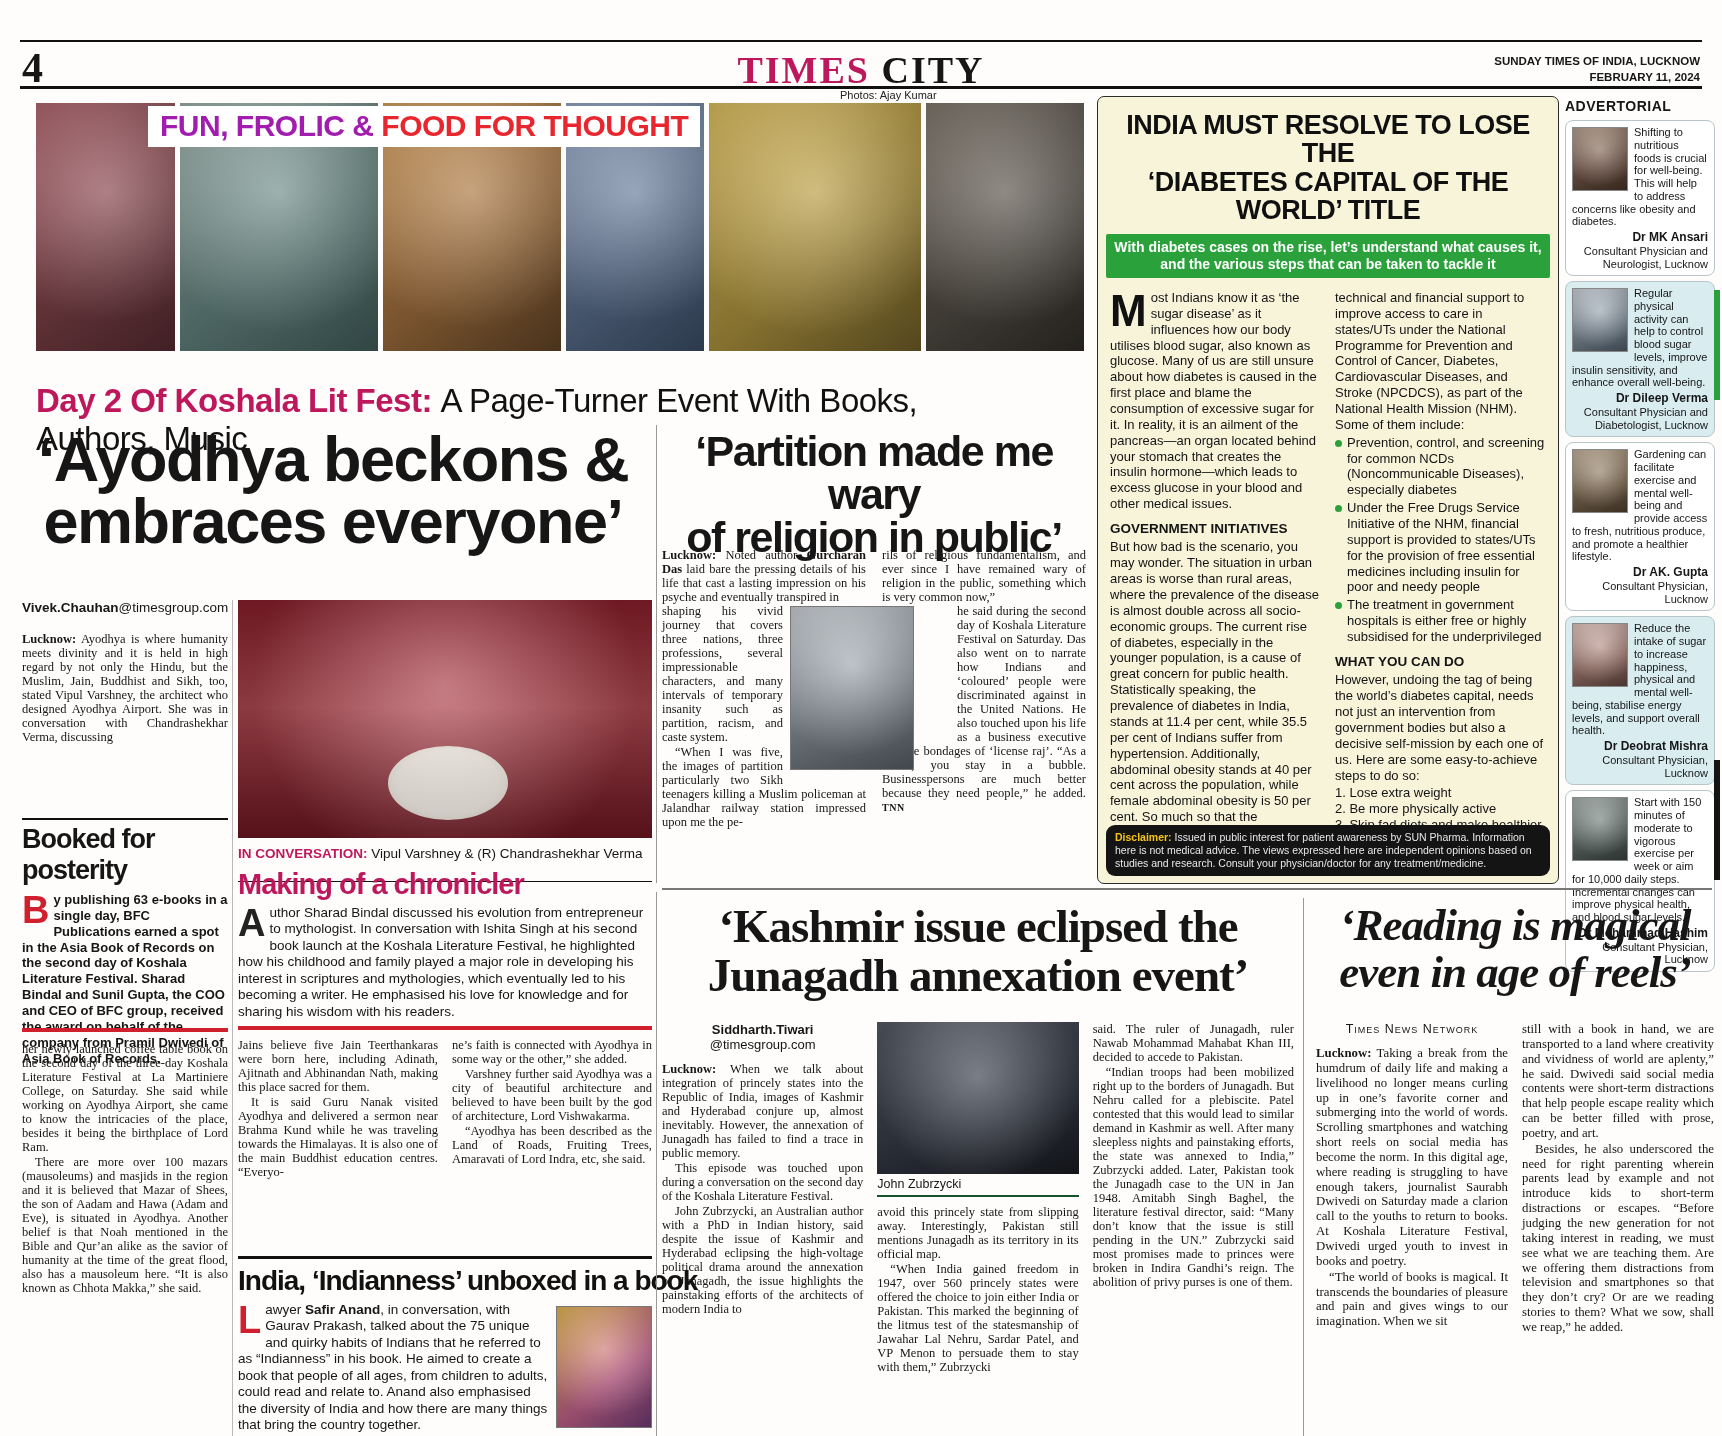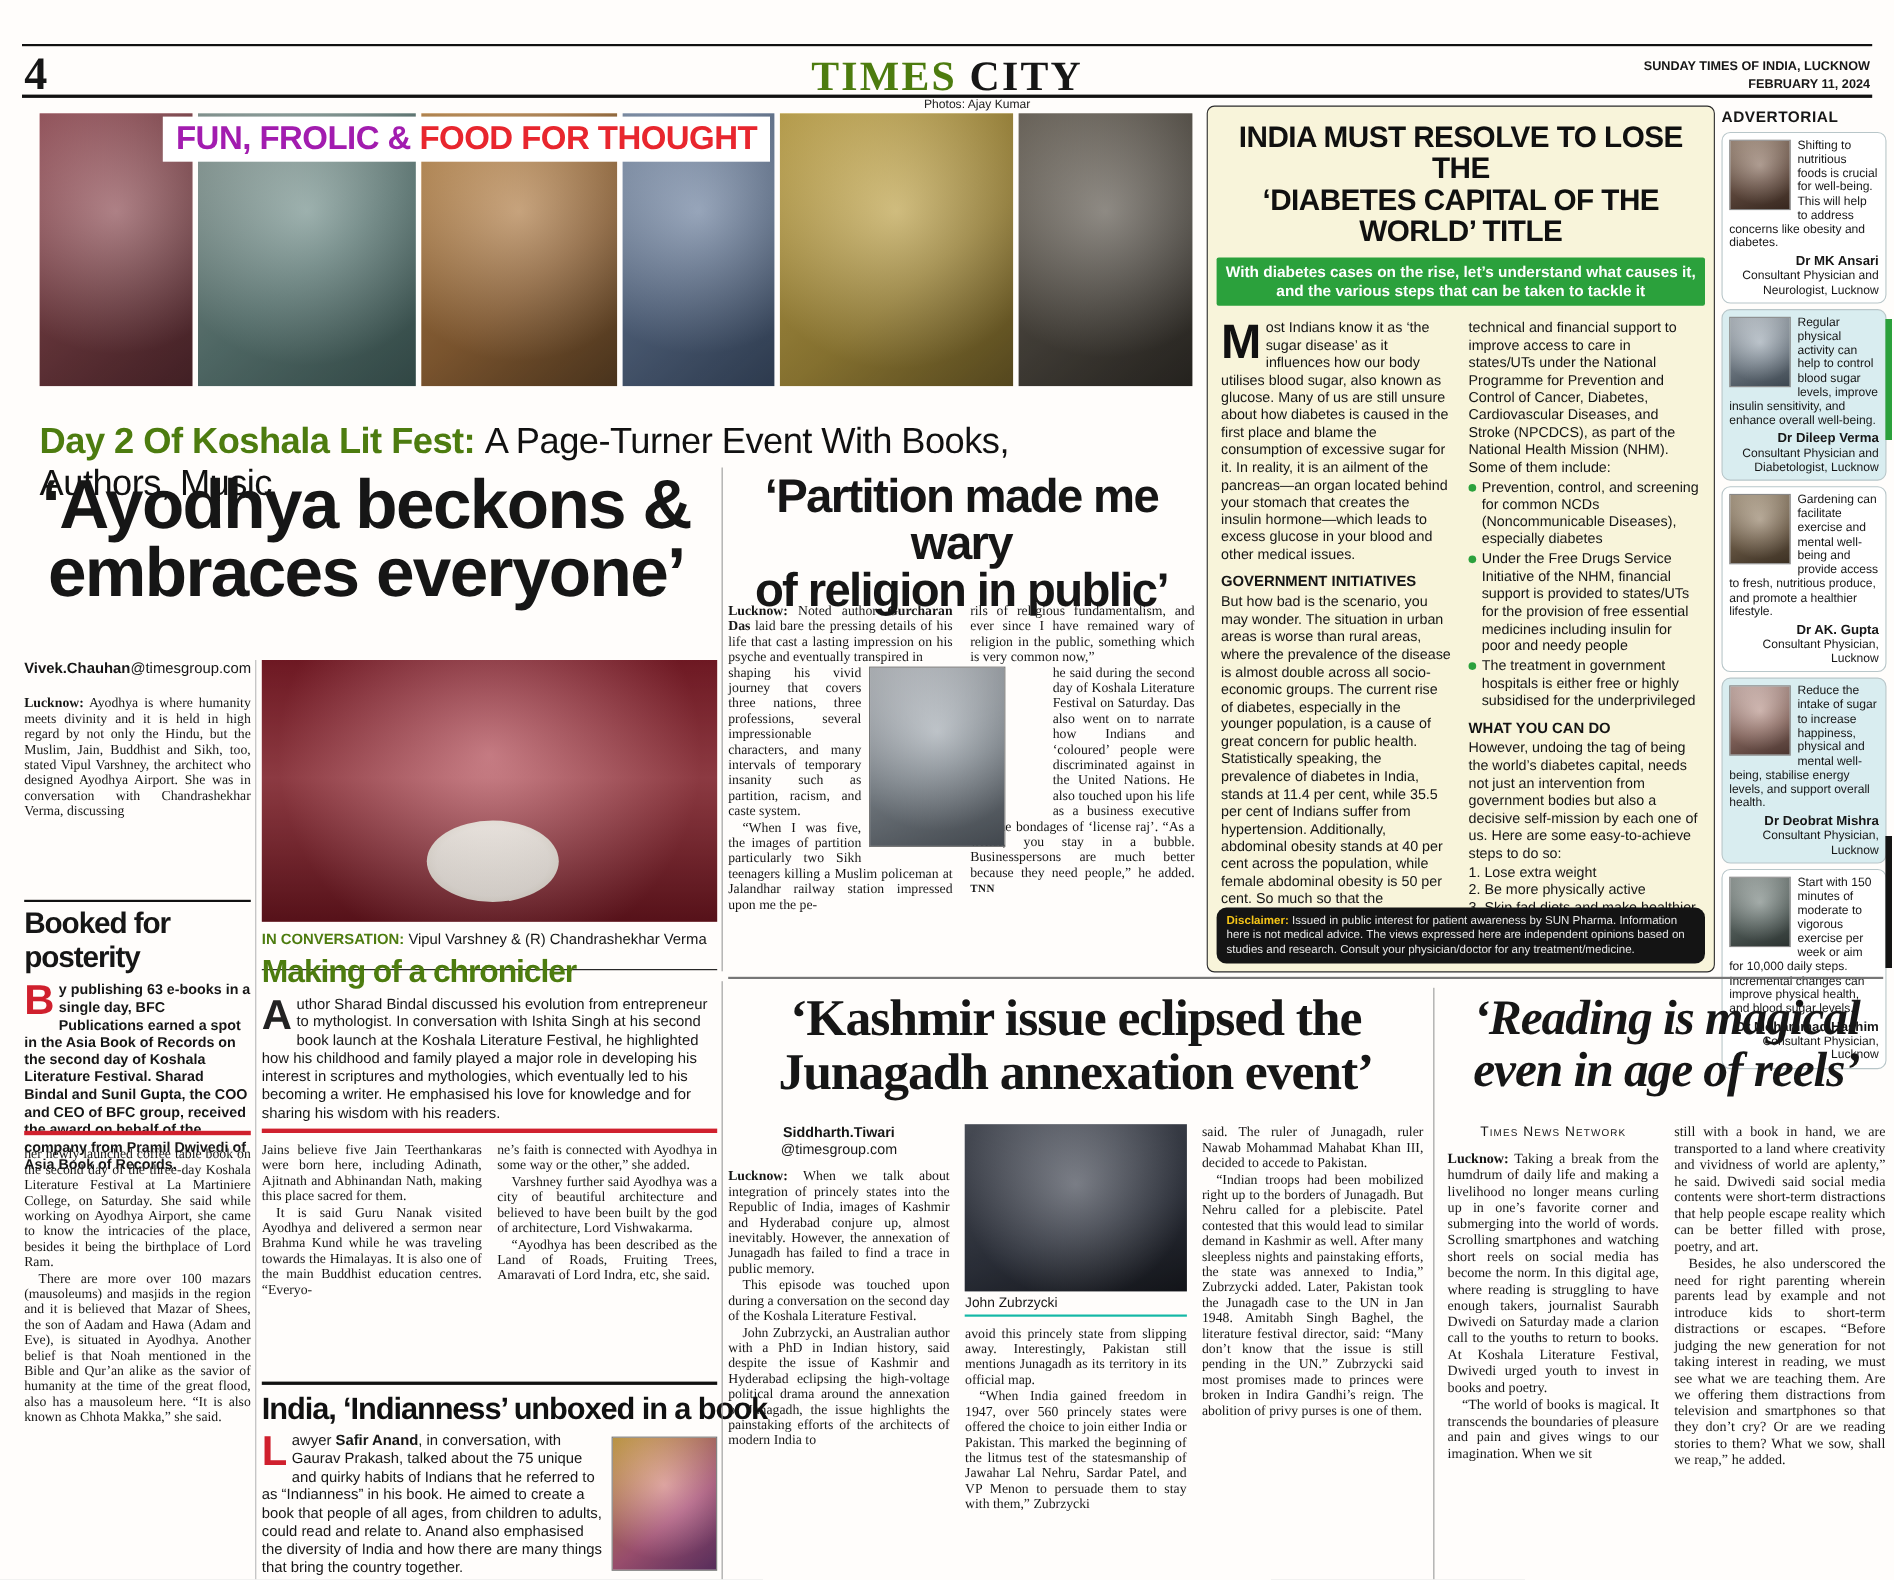--- a/index.html
+++ b/index.html
@@ -1,21 +1,21 @@
 <!DOCTYPE html>
 <html lang="en"><head>
 <meta charset="utf-8">
 <style>
   html,body{margin:0;padding:0;background:#e9e9e9;}
   .page{position:relative;width:1722px;height:1436px;background:#fffdfb;margin:0 auto;
         font-family:"Liberation Serif",serif;color:#161616;overflow:hidden;}
   .abs{position:absolute;}
   .rule-h{position:absolute;background:#111;}
   .rule-v{position:absolute;background:#b9b9b9;width:1px;}
-  .red{color:#4d7c0f;}
+  .red{color:#be185d;}
   .sans{font-family:"Liberation Sans",sans-serif;}
   .jcol{text-align:justify;hyphens:auto;}
   .bodytxt{font-size:12.5px;line-height:1.12;}
   .p{margin:0;}
   .p + .p{text-indent:13px;margin-top:1px;}
   .leadword{font-weight:bold;}
   
   .masthead{font-family:"Liberation Serif",serif;font-weight:bold;letter-spacing:2px;font-size:38px;}
   .hdr-right{font-family:"Liberation Sans",sans-serif;font-weight:bold;font-size:11.5px;text-align:right;line-height:1.35;}
   
@@ -262,21 +262,21 @@
         <div>@timesgroup.com</div>
       </div>
       <div class="jcol bodytxt">
         <p class="p"><span class="leadword">Lucknow:</span><span> When we talk about integration of princely states into the Republic of India, images of Kashmir and Hyderabad conjure up, almost inevitably. However, the annexation of Junagadh has failed to find a trace in public memory.</span></p>
         <p class="p">This episode was touched upon during a conversation on the second day of the Koshala Literature Festival.</p>
         <p class="p">John Zubrzycki, an Australian author with a PhD in Indian history, said despite the issue of Kashmir and Hyderabad eclipsing the high-voltage political drama around the annexation of Junagadh, the issue highlights the painstaking efforts of the architects of modern India to</p>
       </div>
     </div>
     <div style="flex:1;">
       <div class="photo ph-john" style="width:100%;height:152px;"></div>
-      <div class="sans" style="font-size:12.5px;padding:3px 0 4px;border-bottom:2px solid #14b8a6;margin-bottom:8px;">John Zubrzycki</div>
+      <div class="sans" style="font-size:12.5px;padding:3px 0 4px;border-bottom:2px solid #14532d;margin-bottom:8px;">John Zubrzycki</div>
       <div class="jcol bodytxt">
         <p class="p">avoid this princely state from slipping away. Interestingly, Pakistan still mentions Junagadh as its territory in its official map.</p>
         <p class="p">“When India gained freedom in 1947, over 560 princely states were offered the choice to join either India or Pakistan. This marked the beginning of the litmus test of the statesmanship of Jawahar Lal Nehru, Sardar Patel, and VP Menon to persuade them to stay with them,” Zubrzycki</p>
       </div>
     </div>
     <div class="jcol bodytxt" style="flex:1;">
       <p class="p">said. The ruler of Junagadh, ruler Nawab Mohammad Mahabat Khan III, decided to accede to Pakistan.</p>
       <p class="p">“Indian troops had been mobilized right up to the borders of Junagadh. But Nehru called for a plebiscite. Patel contested that this would lead to similar demand in Kashmir as well. After many sleepless nights and painstaking efforts, the state was annexed to India,” Zubrzycki added. Later, Pakistan took the Junagadh case to the UN in Jan 1948. Amitabh Singh Baghel, the literature festival director, said: “Many don’t know that the issue is still pending in the UN.” Zubrzycki said most promises made to princes were broken in Indira Gandhi’s reign. The abolition of privy purses is one of them.</p>
     </div>
   </div>

